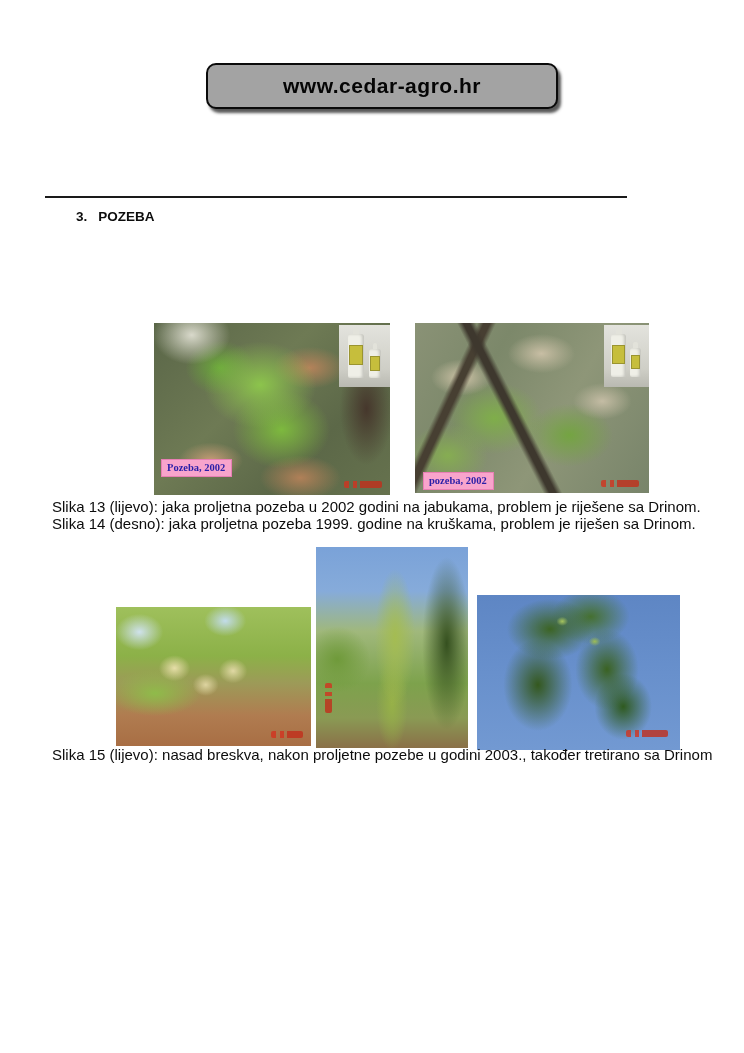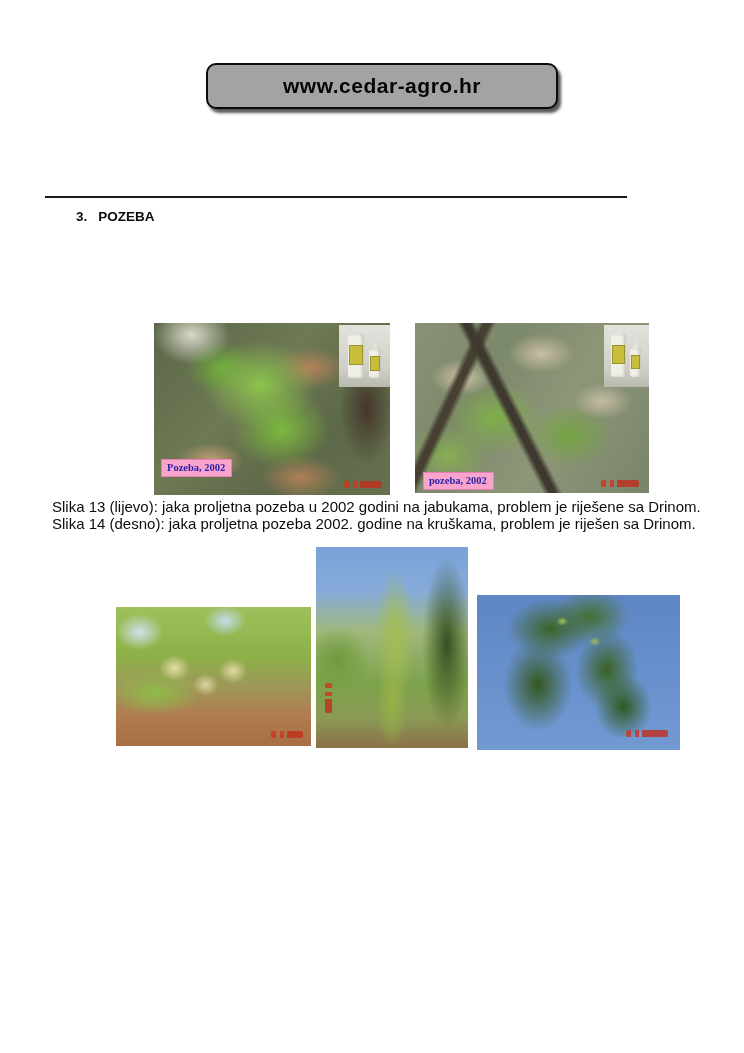--- a/index.html
+++ b/index.html
@@ -126,32 +126,33 @@
     <div class="bottle" style="left:26px;top:23px;width:11px;height:29px;">
       <div class="lbl" style="top:7px;height:12px;"></div>
     </div>
   </div>
   <div class="overlay-label" style="left:8px;top:149px;">pozeba, 2002</div>
   <div class="stamp" style="right:10px;bottom:6px;"></div>
 </div>
 
 <div class="captions" style="top:499px;">
   <div>Slika 13 (lijevo): jaka proljetna pozeba u 2002 godini na jabukama, problem je riješene sa Drinom.</div>
-  <div>Slika 14 (desno): jaka proljetna pozeba 2002. godine na kruškama, problem je riješen sa Drinom.</div>
+  <div>Slika 14 (desno): jaka proljetna pozeba 1999. godine na kruškama, problem je riješen sa Drinom.</div>
 </div>
 
 <div class="fig" style="left:89px;top:607px;width:195px;height:139px;">
   <div class="photo p-peach"></div>
   <div class="stamp" style="right:8px;bottom:8px;width:32px;"></div>
 </div>
 
 <div class="fig" style="left:289px;top:547px;width:152px;height:201px;">
   <div class="photo p-apricot-mid"></div>
   <div class="stamp vertical" style="left:16px;bottom:58px;width:30px;"></div>
 </div>
 
 <div class="fig" style="left:450px;top:595px;width:203px;height:155px;">
   <div class="photo p-apricot-right"></div>
   <div class="stamp" style="right:12px;bottom:13px;width:42px;"></div>
 </div>
 
 <div class="captions" style="top:747px;">
+  <div>Slika 15 (lijevo): nasad breskva, nakon proljetne pozebe u godini 2003., također tretirano sa Drinom</div>
 </div>
 
 </body></html>

